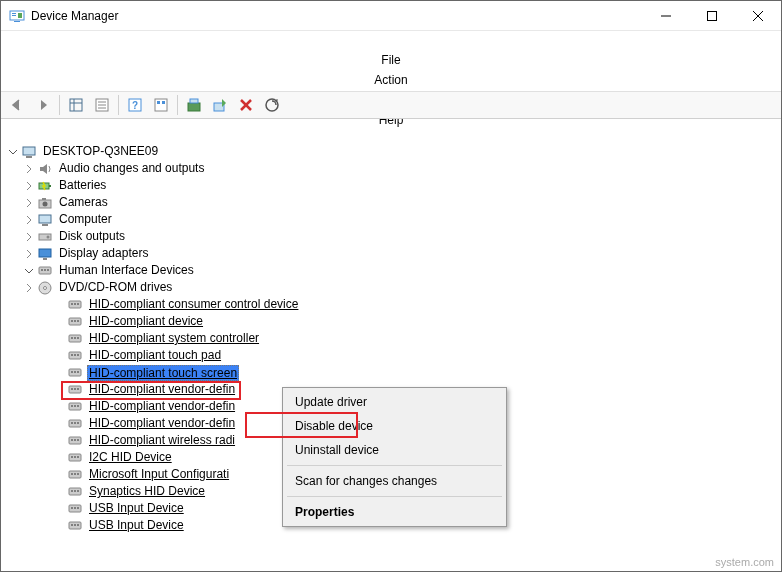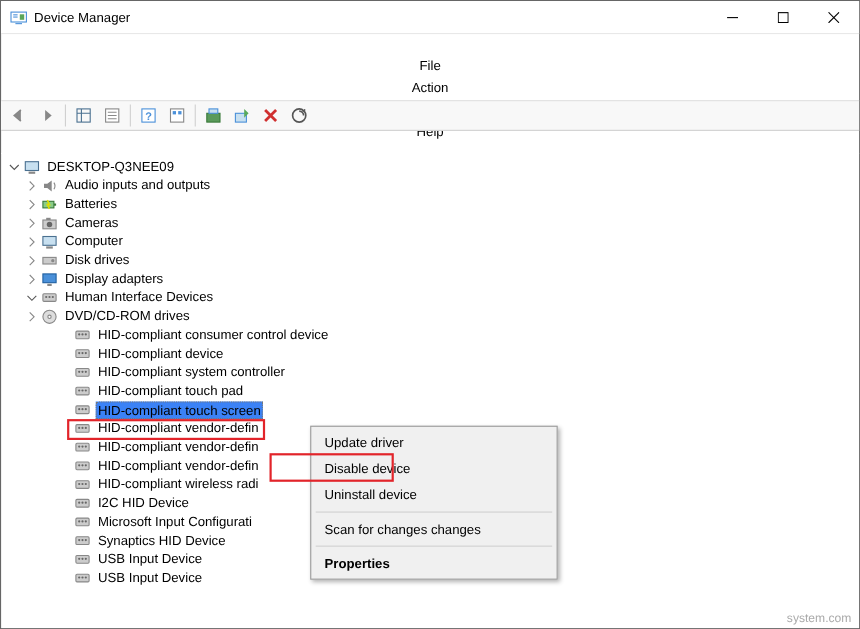--- a/index.html
+++ b/index.html
@@ -17,21 +17,21 @@
 .tool-sep { width: 1px; height: 20px; background: #d0d0d0; margin: 0 2px; }
 .content { flex: 1; display: flex; border-top: 1px solid #fff; overflow: hidden; }
 .tree { flex: 1; overflow-y: scroll; padding: 4px 0 4px 2px; position: relative; }
 .node { display: flex; align-items: flex-start; height: 17px; white-space: nowrap; }
 .expander { width: 16px; height: 16px; display: flex; align-items: center; justify-content: center; font-size: 10px; color: #777; cursor: pointer; }
 .node-icon { width: 16px; height: 16px; margin-right: 4px; display: flex; align-items: center; justify-content: center; }
 .node-label { padding: 0 2px; font-size: 12px; }
 .node-label.selected { background: #3b82f6; border: 1px dotted #777; padding: 0 1px; }
 .indent-0 { padding-left: 2px; }
 .indent-1 { padding-left: 18px; }
-.indent-2 { padding-left: 48px; }
+.indent-2 { padding-left: 48px; text-decoration: underline; }
 .highlight-box { position: absolute; border: 2px solid #e2242a; pointer-events: none; }
 .context-menu { position: absolute; background: #f0f0f0; border: 1px solid #999; box-shadow: 2px 2px 4px rgba(0,0,0,0.3); width: 225px; padding: 2px; margin-left: 40px; }
 .ctx-item { height: 24px; display: flex; align-items: center; padding-left: 10px; font-size: 12px; }
 .ctx-sep { height: 1px; background: #d0d0d0; margin: 3px 2px; }
 .ctx-item.bold { font-weight: bold; }
 .watermark { position: absolute; bottom: 4px; right: 8px; font-size: 11px; color: #aaa; }
 
 .tree::-webkit-scrollbar { width: 17px; }
 .tree::-webkit-scrollbar-track { background: #f0f0f0; }
 .tree::-webkit-scrollbar-thumb { background: #c0c0c0; border: 1px solid #a0a0a0; }
@@ -171,21 +171,21 @@
             <svg width="10" height="10">
               <path d="M3 1 L7 5 L3 9" fill="none" stroke="#888"></path>
             </svg>
           </span>
           <span class="node-icon">
             <svg width="16" height="16">
               <path d="M3 6 L6 6 L10 3 L10 13 L6 10 L3 10 Z" fill="#888"></path>
               <path d="M12 5 Q14 8 12 11" fill="none" stroke="#888"></path>
             </svg>
           </span>
-          <span class="node-label">Audio inputs and outputs</span>
+          <span class="node-label">Audio changes and outputs</span>
         </div>
         <div class="node indent-1">
           <span class="expander">
             <svg width="10" height="10">
               <path d="M3 1 L7 5 L3 9" fill="none" stroke="#888"></path>
             </svg>
           </span>
           <span class="node-icon">
             <svg width="16" height="16">
               <rect x="2" y="5" width="10" height="6" fill="#8c8" stroke="#3a7a3a"></rect>
@@ -229,21 +229,21 @@
             <svg width="10" height="10">
               <path d="M3 1 L7 5 L3 9" fill="none" stroke="#888"></path>
             </svg>
           </span>
           <span class="node-icon">
             <svg width="16" height="16">
               <rect x="2" y="5" width="12" height="6" fill="#ccc" stroke="#888"></rect>
               <circle cx="11" cy="8" r="1.5" fill="#888"></circle>
             </svg>
           </span>
-          <span class="node-label">Disk drives</span>
+          <span class="node-label">Disk outputs</span>
         </div>
         <div class="node indent-1">
           <span class="expander">
             <svg width="10" height="10">
               <path d="M3 1 L7 5 L3 9" fill="none" stroke="#888"></path>
             </svg>
           </span>
           <span class="node-icon">
             <svg width="16" height="16">
               <rect x="2" y="3" width="12" height="8" fill="#4a90d9" stroke="#2060a0"></rect>

